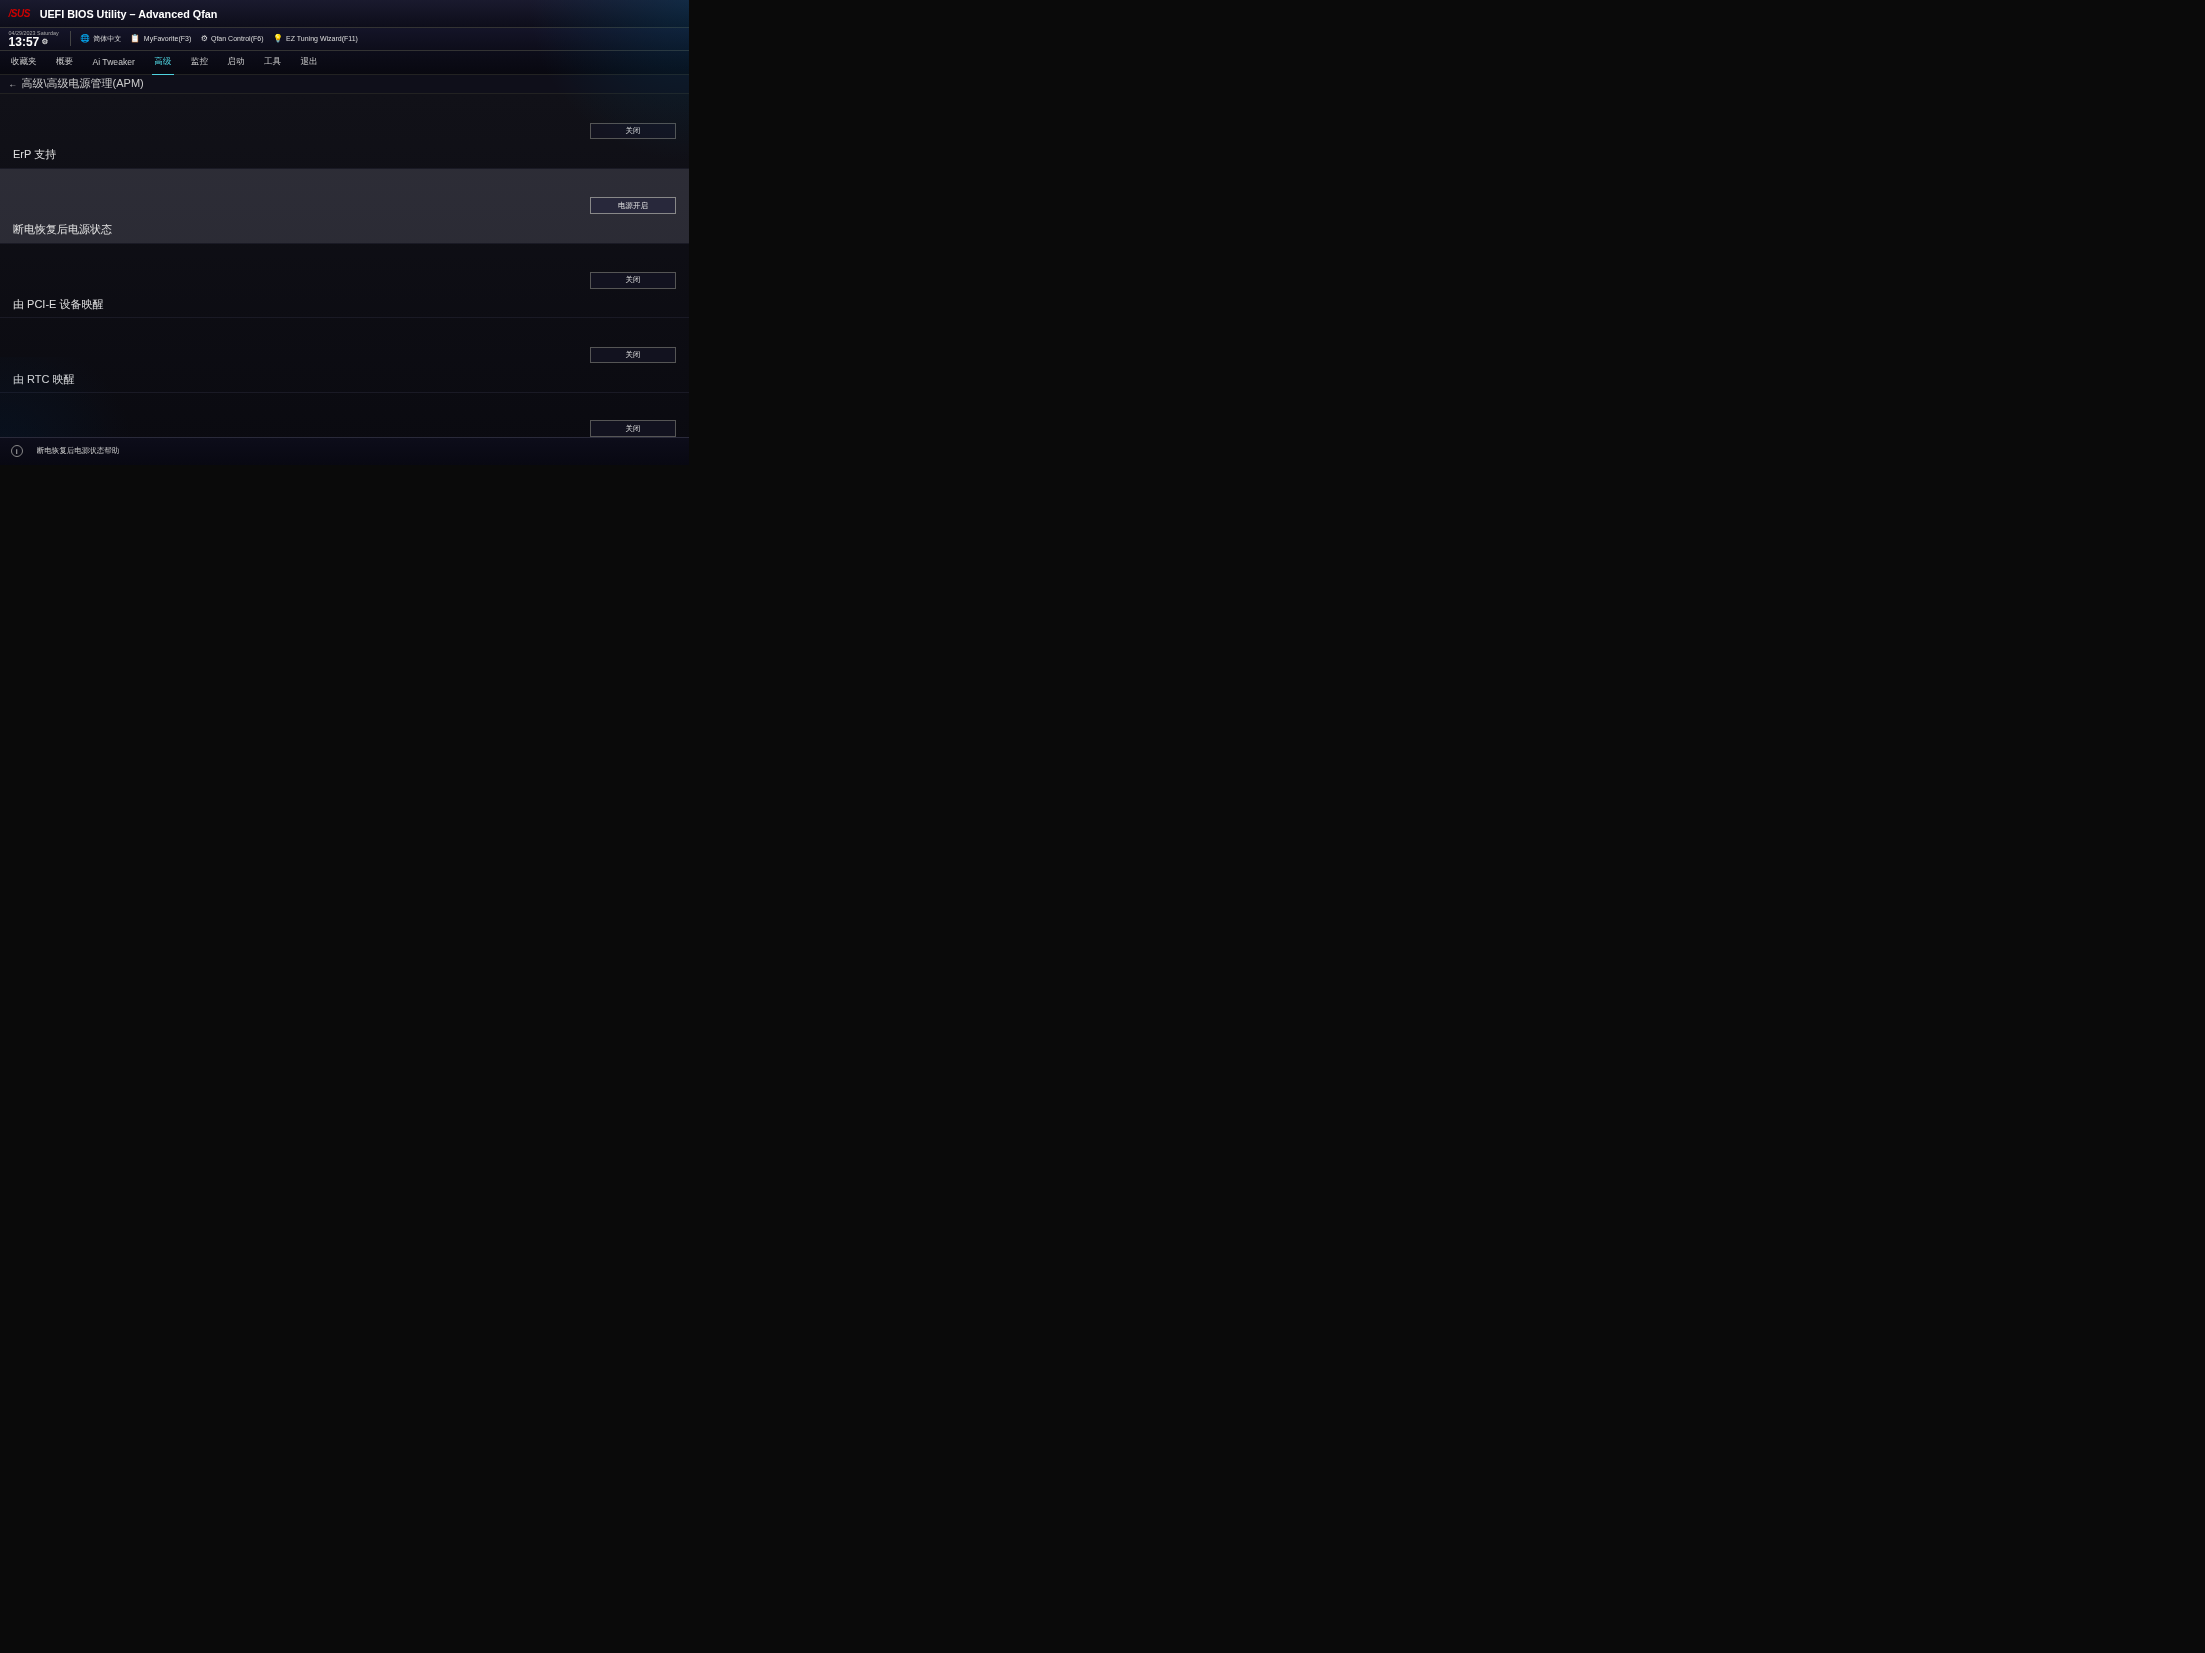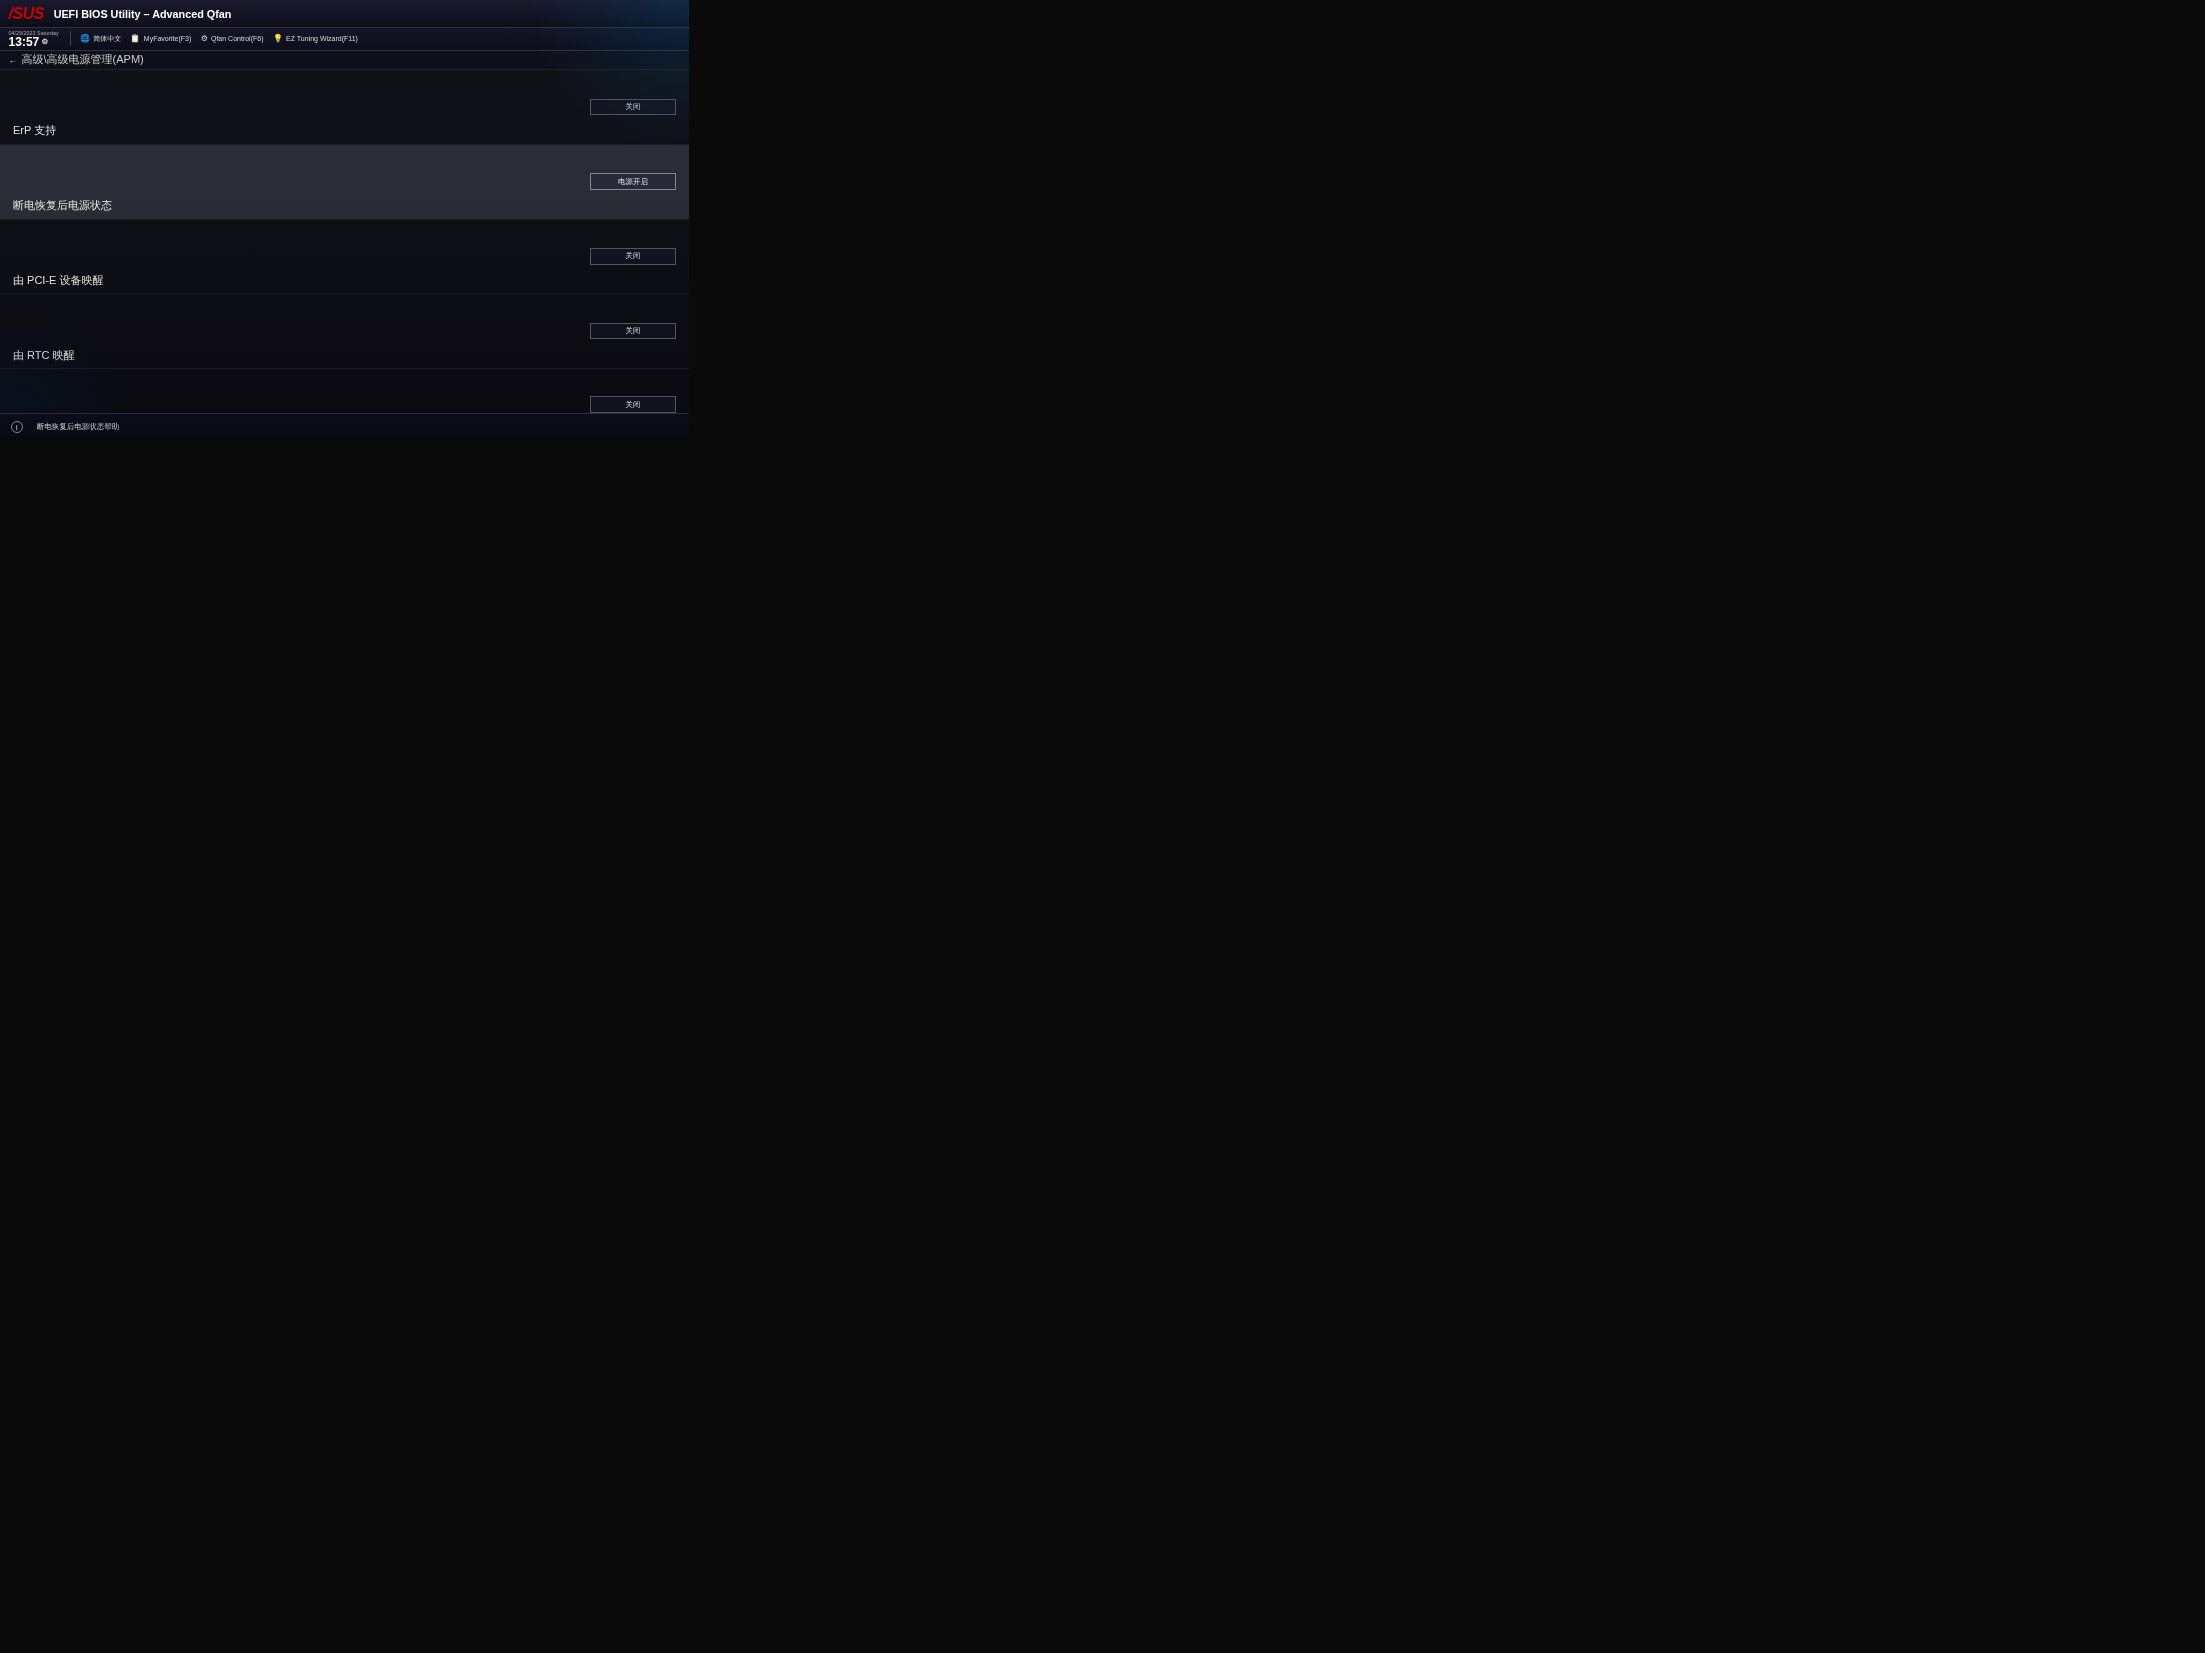--- a/index.html
+++ b/index.html
@@ -19,21 +19,21 @@
       display: flex;
       align-items: center;
       background: linear-gradient(180deg, #1a1a2e 0%, #0d0d1a 100%);
       padding: 4.3px 8.6px;
       height: 28px;
       border-bottom: 0.5px solid #333;
     }
 
     .asus-logo {
       color: #cc0000;
-      font-size: 16px;
+      font-size: 10px;
       font-weight: 900;
       font-style: italic;
       letter-spacing: -0.5px;
       margin-right: 9.7px;
       font-family: Arial Black, sans-serif;
     }
 
     .bios-title {
       color: #ffffff;
       font-size: 10.8px;
@@ -286,20 +286,30 @@
       <span class="toolbar-icon">⚙</span>
       <span>Qfan Control(F6)</span>
     </div>
 
     <div class="toolbar-item">
       <span class="toolbar-icon">💡</span>
       <span>EZ Tuning Wizard(F11)</span>
     </div>
   </div>
 
+  <div class="nav-tabs">
+    <span class="nav-tab">收藏夹</span>
+    <span class="nav-tab">概要</span>
+    <span class="nav-tab">Ai Tweaker</span>
+    <span class="nav-tab active">高级</span>
+    <span class="nav-tab">监控</span>
+    <span class="nav-tab">启动</span>
+    <span class="nav-tab">工具</span>
+    <span class="nav-tab">退出</span>
+  </div>
 
   <div class="breadcrumb-bar">
     <span class="back-arrow">←</span>
     <span class="breadcrumb-text">高级\高级电源管理(APM)</span>
   </div>
 
   <div class="main-content" id="settings-container">
 
   <div class="settings-row">
         <span class="settings-label">ErP 支持</span>

